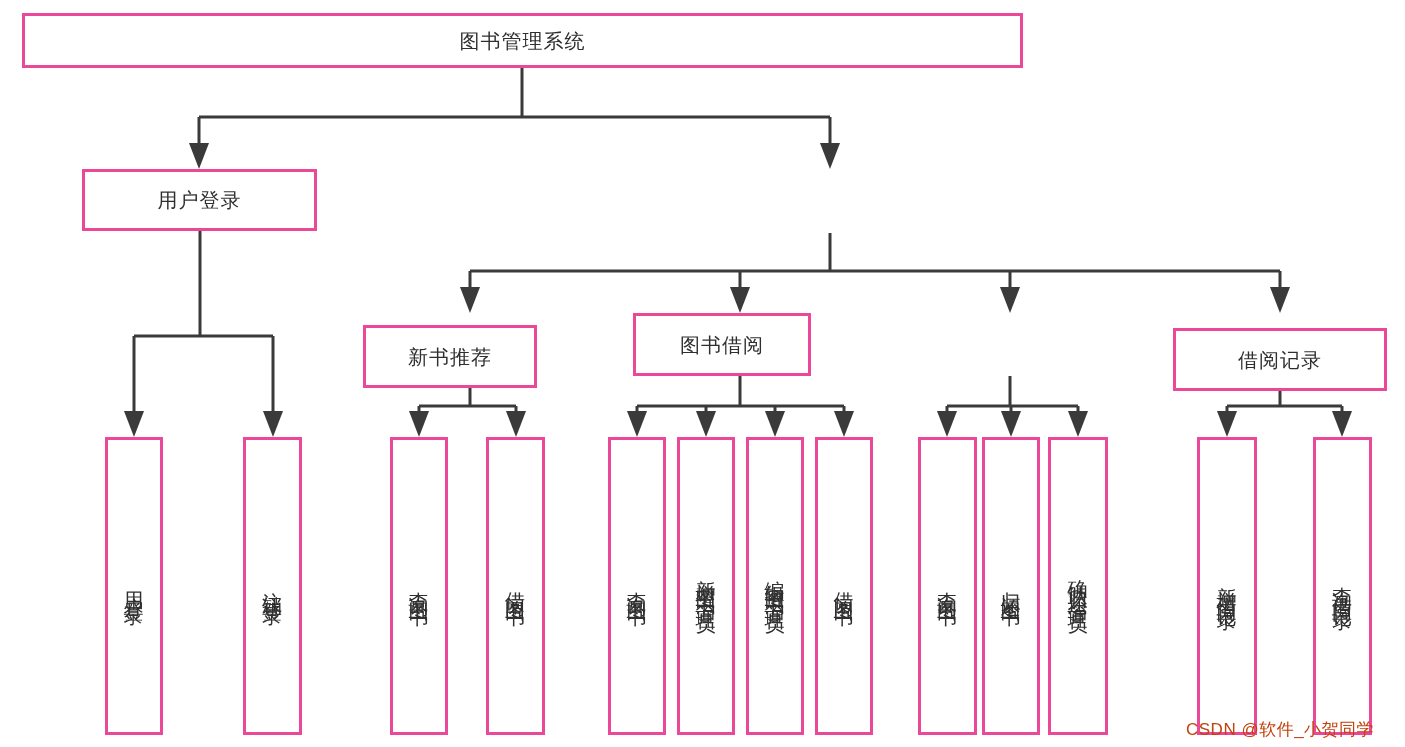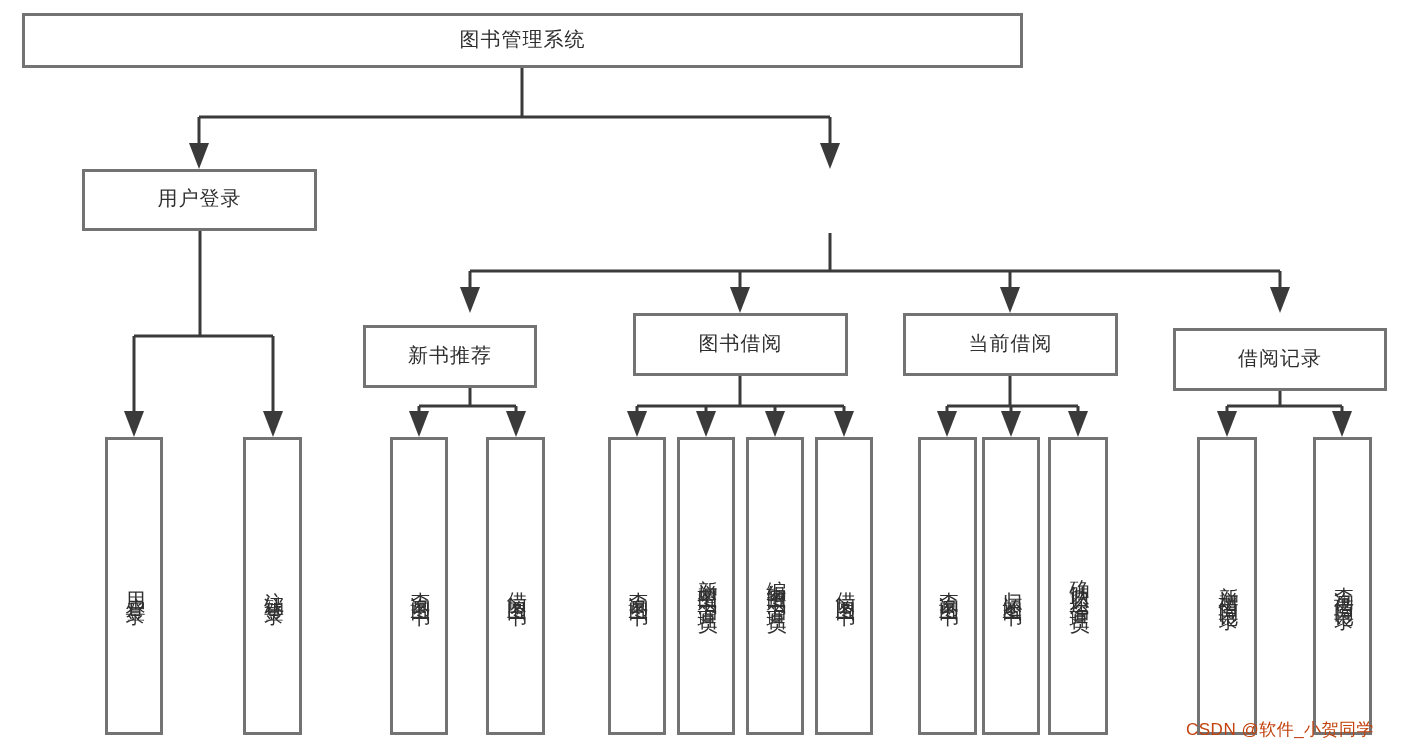--- a/index.html
+++ b/index.html
@@ -20,28 +20,27 @@
     left: 0;
     top: 0;
     width: 1405px;
     height: 747px;
     z-index: 1;
   }
   .node {
     position: absolute;
     box-sizing: border-box;
     background: #ffffff;
-    border: 3px solid #737373;
+    border: 3px solid #ec4899;
     color: #2f2f2f;
     display: flex;
     align-items: center;
     justify-content: center;
     text-align: center;
     z-index: 2;
-    font-family: Liberation Mono, monospace;
   }
   .node.h {
     font-size: 20px;
     letter-spacing: 1px;
     line-height: 1;
     white-space: nowrap;
   }
   .node.v {
     writing-mode: vertical-rl;
     text-orientation: mixed;
@@ -123,22 +122,21 @@
       <path class="arrow" d="M1217,411 L1237,411 L1227,437 Z"></path>
       <path class="arrow" d="M1332,411 L1352,411 L1342,437 Z"></path>
     </g>
   </svg>
 
   <div class="node h" style="left:22px; top:13px; width:1001px; height:55px">图书管理系统</div>
 
   <div class="node h" style="left:82px; top:169px; width:235px; height:62px">用户登录</div>
 
   <div class="node h" style="left:363px; top:325px; width:174px; height:63px">新书推荐</div>
-  <div class="node h" style="left:633px; top:313px; width:215px; height:63px">图书借阅</div>
-  <div class="node h" style="left:903px; top:313px; width:215px; height:63px">当前借阅</div>
+  <div class="node h" style="left:633px; top:313px; width:178px; height:63px">图书借阅</div>
   <div class="node h" style="left:1173px; top:328px; width:214px; height:63px">借阅记录</div>
 
   <div class="node v" style="left:105px; top:437px; width:58px; height:298px">用户登录</div>
   <div class="node v" style="left:243px; top:437px; width:59px; height:298px">注销登录</div>
 
   <div class="node v" style="left:390px; top:437px; width:58px; height:298px">查询图书</div>
   <div class="node v" style="left:486px; top:437px; width:59px; height:298px">借阅图书</div>
 
   <div class="node v" style="left:608px; top:437px; width:58px; height:298px">查询图书</div>
   <div class="node v" style="left:677px; top:437px; width:58px; height:298px">新增图书（管理员）</div>

